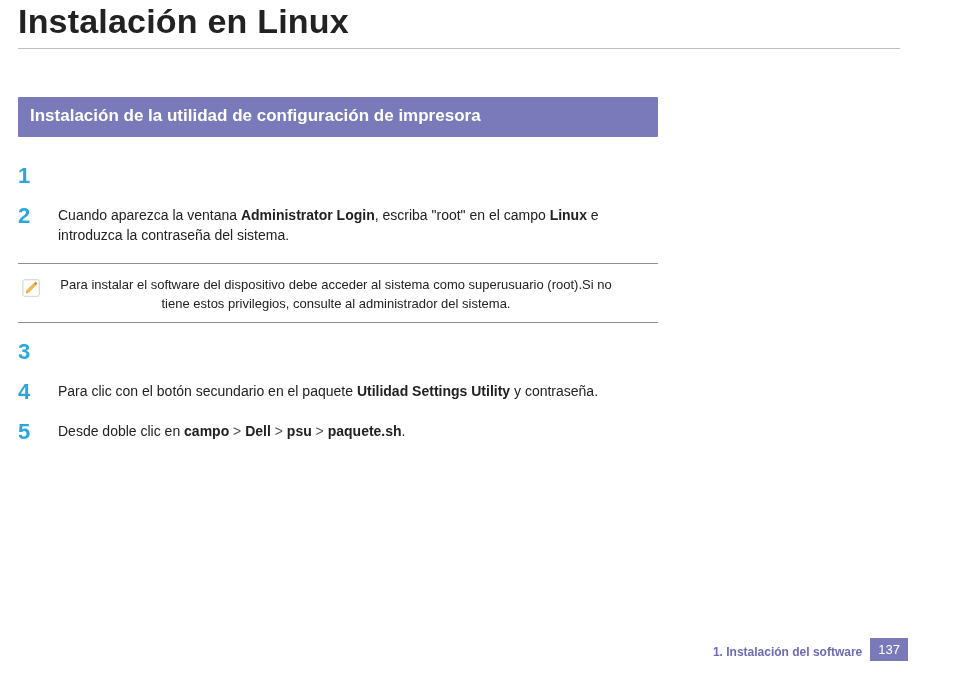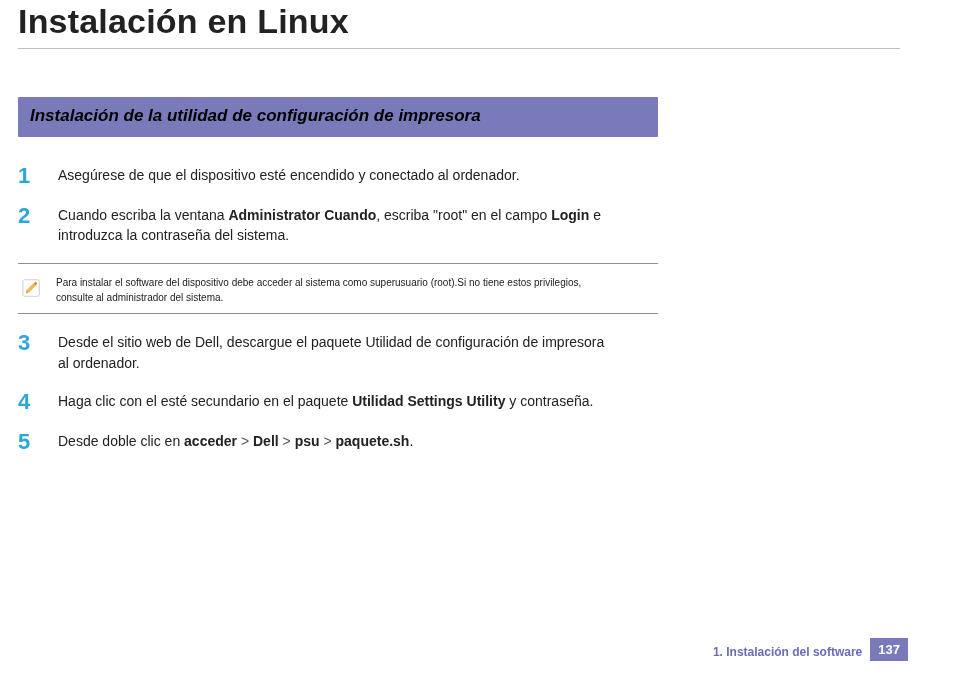--- a/index.html
+++ b/index.html
@@ -1,94 +1,92 @@
 <!DOCTYPE html>
 <html><head>
 <meta charset="utf-8">
 <style>
   * { box-sizing: border-box; margin: 0; padding: 0; }
   html, body { width: 954px; height: 675px; font-family: Arial, Helvetica, sans-serif; background: #fff; color: #222; }
   .page { position: relative; width: 928px; height: 675px; padding: 0 28px 0 18px; }
   .title { font-size: 34px; font-weight: 700; line-height: 1.05; padding: 4px 0 8px 0; letter-spacing: 0.2px; }
   .title-rule { height: 0; border-top: 1px solid #bdbdbd; box-shadow: 0 8px 16px -6px rgba(0,0,0,0.22); margin-bottom: 48px; }
   .content { width: 640px; }
-  .section-header { background: #7a7abb; color: #000000; font-weight: 700; font-size: 17px; line-height: 1.3; padding: 8px 12px 10px 12px; border-radius: 1px; font-style: italic; }
+  .section-header { background: #7a7abb; color: #ffffff; font-weight: 700; font-size: 17px; line-height: 1.3; padding: 8px 12px 10px 12px; border-radius: 1px; }
   .steps { padding-top: 18px; }
   .step { display: flex; align-items: flex-start; gap: 14px; margin: 10px 0 18px 0; }
   .step-num { color: #2aa6d8; font-weight: 800; font-size: 22px; width: 26px; text-align: left; flex: 0 0 26px; line-height: 1; }
   .step-body { font-size: 14px; line-height: 1.45; max-width: 560px; }
   .bold { font-weight: 700; }
   .note-wrap { margin: 6px 0 18px 0; }
   .note-hr { height: 1px; background: #8f8f8f; margin: 4px 0 10px 0; }
   .note { display: flex; align-items: flex-start; gap: 12px; padding: 2px 0 4px 2px; }
   .note-icon { width: 24px; height: 24px; flex: 0 0 24px; display: flex; align-items: center; justify-content: center; }
   .note-icon svg { width: 22px; height: 22px; }
-  .note-text { font-size: 10px; line-height: 1.45; max-width: 560px; }
+  .note-text { font-size: 13px; line-height: 1.45; max-width: 560px; text-align: center; }
   .gt { color: #555; }
   .footer { position: absolute; right: 20px; bottom: 14px; display: flex; align-items: stretch; gap: 8px; }
   .footer-text { font-size: 12px; font-weight: 700; color: #6b6bb6; align-self: center; margin-top: 28px; }
-  .page-badge { background: #7a7abb; color: #fff; font-weight: 700; font-size: 13px; padding: 4px 8px; margin-top: 24px; }
+  .page-badge { background: #7a7abb; color: #fff; font-weight: 400; font-size: 13px; padding: 4px 8px; margin-top: 24px; }
 </style>
 </head>
 <body>
 
 <div class="page">
 
   <h1 class="title">Instalación en Linux</h1>
   <div class="title-rule"></div>
 
   <div class="content">
 
     <div class="section-header">Instalación de la utilidad de configuración de impresora</div>
 
     <div class="steps">
 
       <div class="step">
         <div class="step-num">1</div>
-        <div class="step-body">Asegúrese de que el dispositivo esté encendido y conectado al ordenador.</div>
       </div>
 
       <div class="step">
         <div class="step-num">2</div>
         <div class="step-body">
-          <span>Cuando escriba la ventana </span><span class="bold">Administrator Cuando</span><span>, escriba "root" en el campo </span><span class="bold">Login</span><span> e introduzca la contraseña del sistema.</span>
+          <span>Cuando aparezca la ventana </span><span class="bold">Administrator Login</span><span>, escriba "root" en el campo </span><span class="bold">Linux</span><span> e introduzca la contraseña del sistema.</span>
         </div>
       </div>
 
       <div class="note-wrap">
         <div class="note-hr"></div>
         <div class="note">
           <div class="note-icon">
             <svg viewBox="0 0 24 24">
               <rect x="2" y="3" width="18" height="18" rx="2" fill="#fff" stroke="#c9c9c9" stroke-width="1"></rect>
               <path d="M6 15 L14 7 L16 9 L8 17 L5.5 17.5 Z" fill="#f5b945" stroke="#c9902a" stroke-width="0.6"></path>
               <path d="M14 7 L16 5 L18 7 L16 9 Z" fill="#d98f2b"></path>
             </svg>
           </div>
           <div class="note-text">Para instalar el software del dispositivo debe acceder al sistema como superusuario (root).Si no tiene estos privilegios, consulte al administrador del sistema.</div>
         </div>
         <div class="note-hr"></div>
       </div>
 
       <div class="step">
         <div class="step-num">3</div>
-        <div class="step-body">Desde el sitio web de Dell, descargue el paquete Utilidad de configuración de impresora al ordenador.</div>
       </div>
 
       <div class="step">
         <div class="step-num">4</div>
         <div class="step-body">
-          <span>Haga clic con el esté secundario en el paquete </span><span class="bold">Utilidad Settings Utility</span><span> y contraseña.</span>
+          <span>Para clic con el botón secundario en el paquete </span><span class="bold">Utilidad Settings Utility</span><span> y contraseña.</span>
         </div>
       </div>
 
       <div class="step">
         <div class="step-num">5</div>
         <div class="step-body">
-          <span>Desde doble clic en </span><span class="bold">acceder</span>
+          <span>Desde doble clic en </span><span class="bold">campo</span>
           <span class="gt">&gt;</span>
           <span class="bold">Dell</span>
           <span class="gt">&gt;</span>
           <span class="bold">psu</span>
           <span class="gt">&gt;</span>
           <span class="bold">paquete.sh</span><span>.</span>
         </div>
       </div>
 
     </div>

